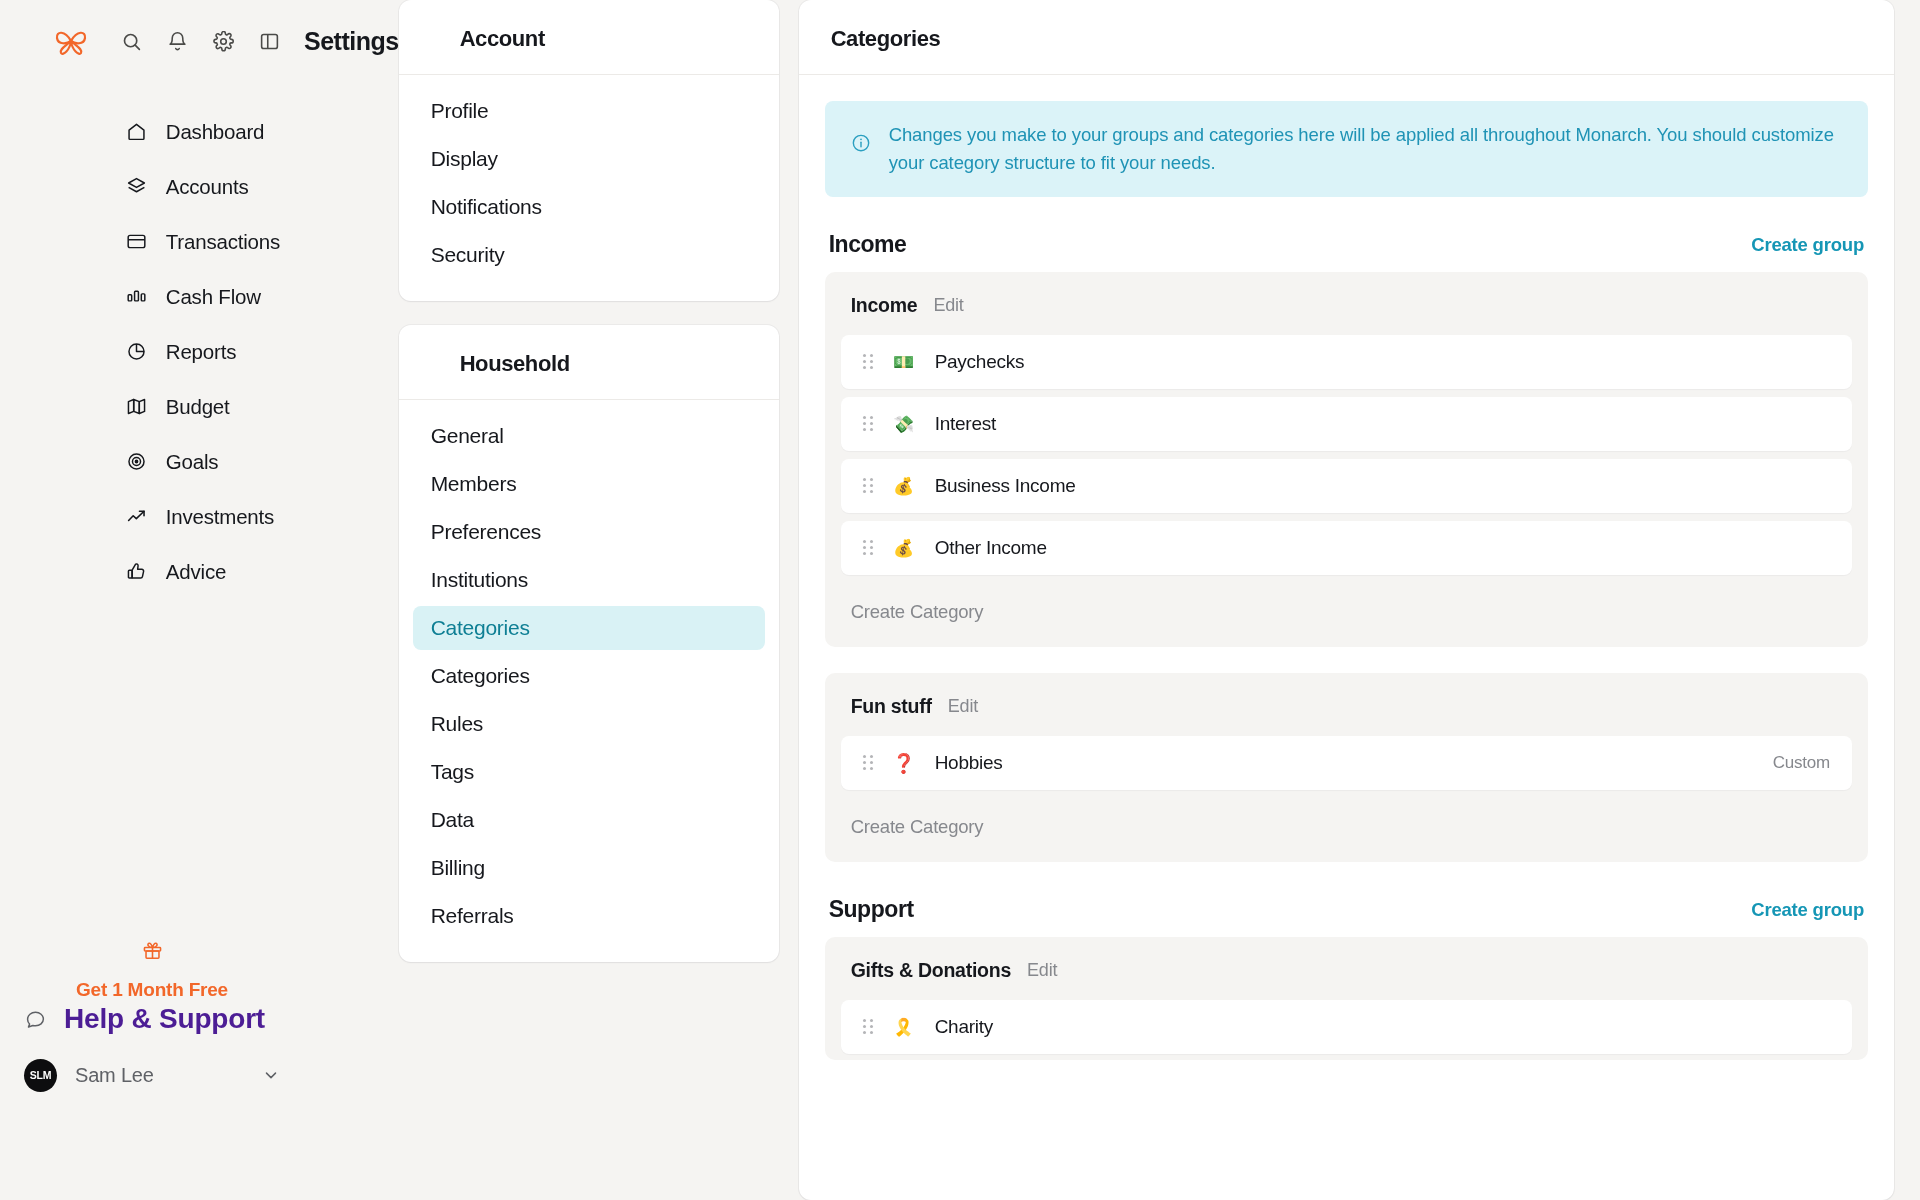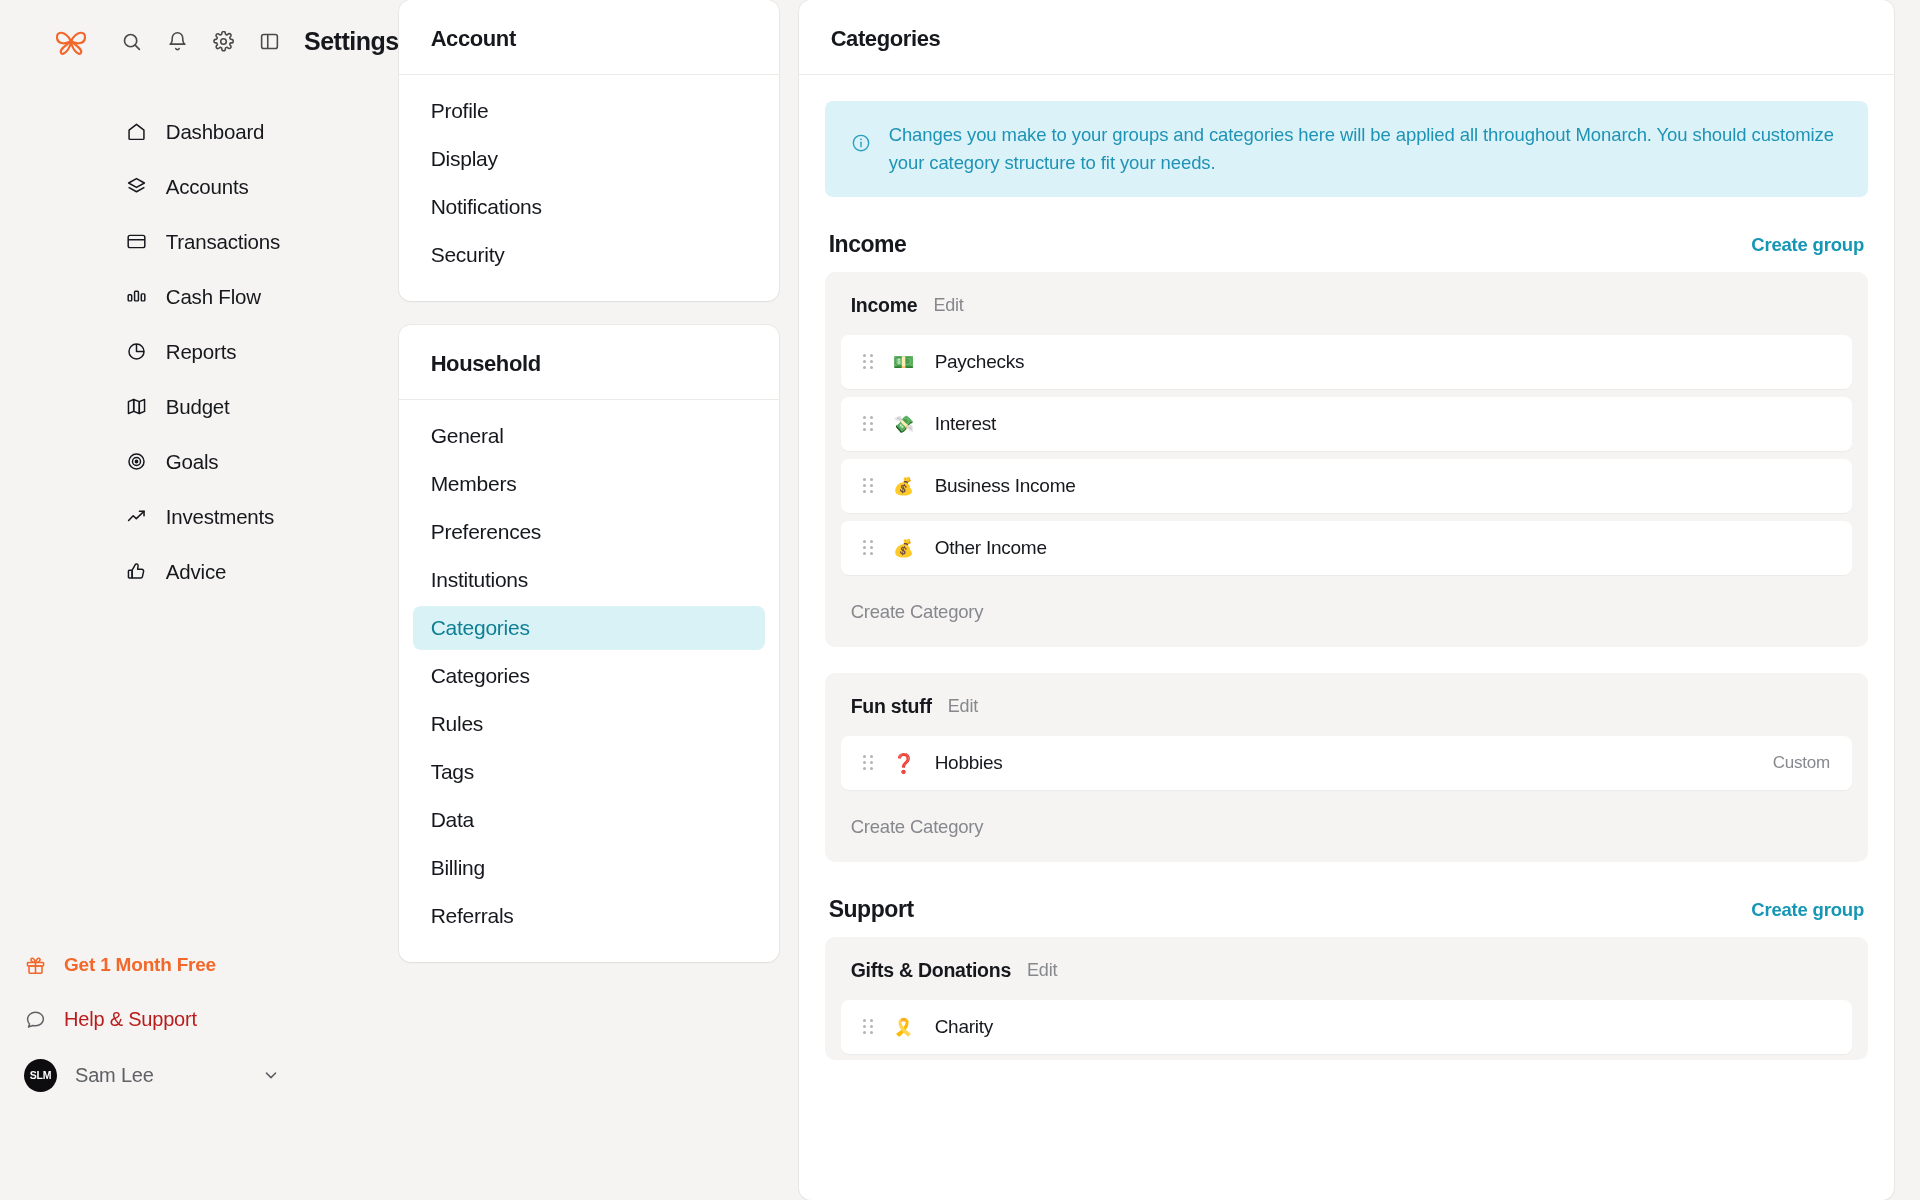--- a/index.html
+++ b/index.html
@@ -42,29 +42,30 @@
     color: #16181d;
   }
   .nav-ico { width: 22px; height: 22px; flex:0 0 22px; display:flex; align-items:center; justify-content:center; color:#16181d;}
   .nav-label { font-size: 20.5px; letter-spacing: -0.2px; color: #16181d; }
 
   .sb-bottom { position: absolute; bottom: 0; left: 0; right: 0; padding-bottom: 22px; }
   .promo {
     display:flex; align-items:center; gap:18px;
     padding: 0 24px; height: 52px; cursor:pointer;
     color:#f2672a;
+    flex-direction:column;
   }
   .promo .nav-ico { color:#f2672a; }
   .promo-label { font-size: 19px; font-weight: 700; color:#f2672a; letter-spacing:-0.2px;}
   .help {
     display:flex; align-items:center; gap:18px;
     padding: 0 24px; height: 56px; cursor:pointer;
   }
   .help .nav-ico { color:#5f6166; }
-  .help-label { font-size: 20px; color:#b91c1c; letter-spacing:-0.2px;}
+  .help-label { font-size: 28px; color:#4c1d95; letter-spacing:-0.2px;font-weight:bold;}
   .userrow {
     display:flex; align-items:center; gap:18px;
     padding: 0 24px; height: 56px; cursor:pointer;
   }
   .avatar {
     width: 33px; height: 33px; border-radius: 50%;
     background: #0d0d0f; color: #fff;
     font-size: 10.5px; font-weight: 700; letter-spacing: -0.3px;
     display:flex; align-items:center; justify-content:center;
     flex:0 0 33px;
@@ -84,21 +85,21 @@
   .card {
     background:#fff; border-radius: 12px;
     box-shadow: 0 1px 2px rgba(16,24,40,.05), 0 0 0 1px rgba(16,24,40,.045);
     overflow: hidden;
   }
   .card + .card { margin-top: 24px; }
   .card-head {
     padding: 26px 32px 22px 32px;
     border-bottom: 1px solid #eceae7;
   }
-  .card-head h2 { font-size: 22px; font-weight: 700; color:#16181d; letter-spacing:-0.4px; }
+  .card-head h2 { font-size: 22px; font-weight: 700; color:#16181d; letter-spacing:-0.4px;margin-left:29px; }
   .card-body { padding: 10px 14px 20px 14px; }
   .set-item {
     height: 44px; display:flex; align-items:center;
     padding: 0 18px; margin: 4px 0;
     border-radius: 8px; cursor:pointer;
     font-size: 21px; color:#16181d; letter-spacing:-0.25px;
   }
   .set-item.active { background:#d9f2f5; color:#0e7f94; }
 
   

